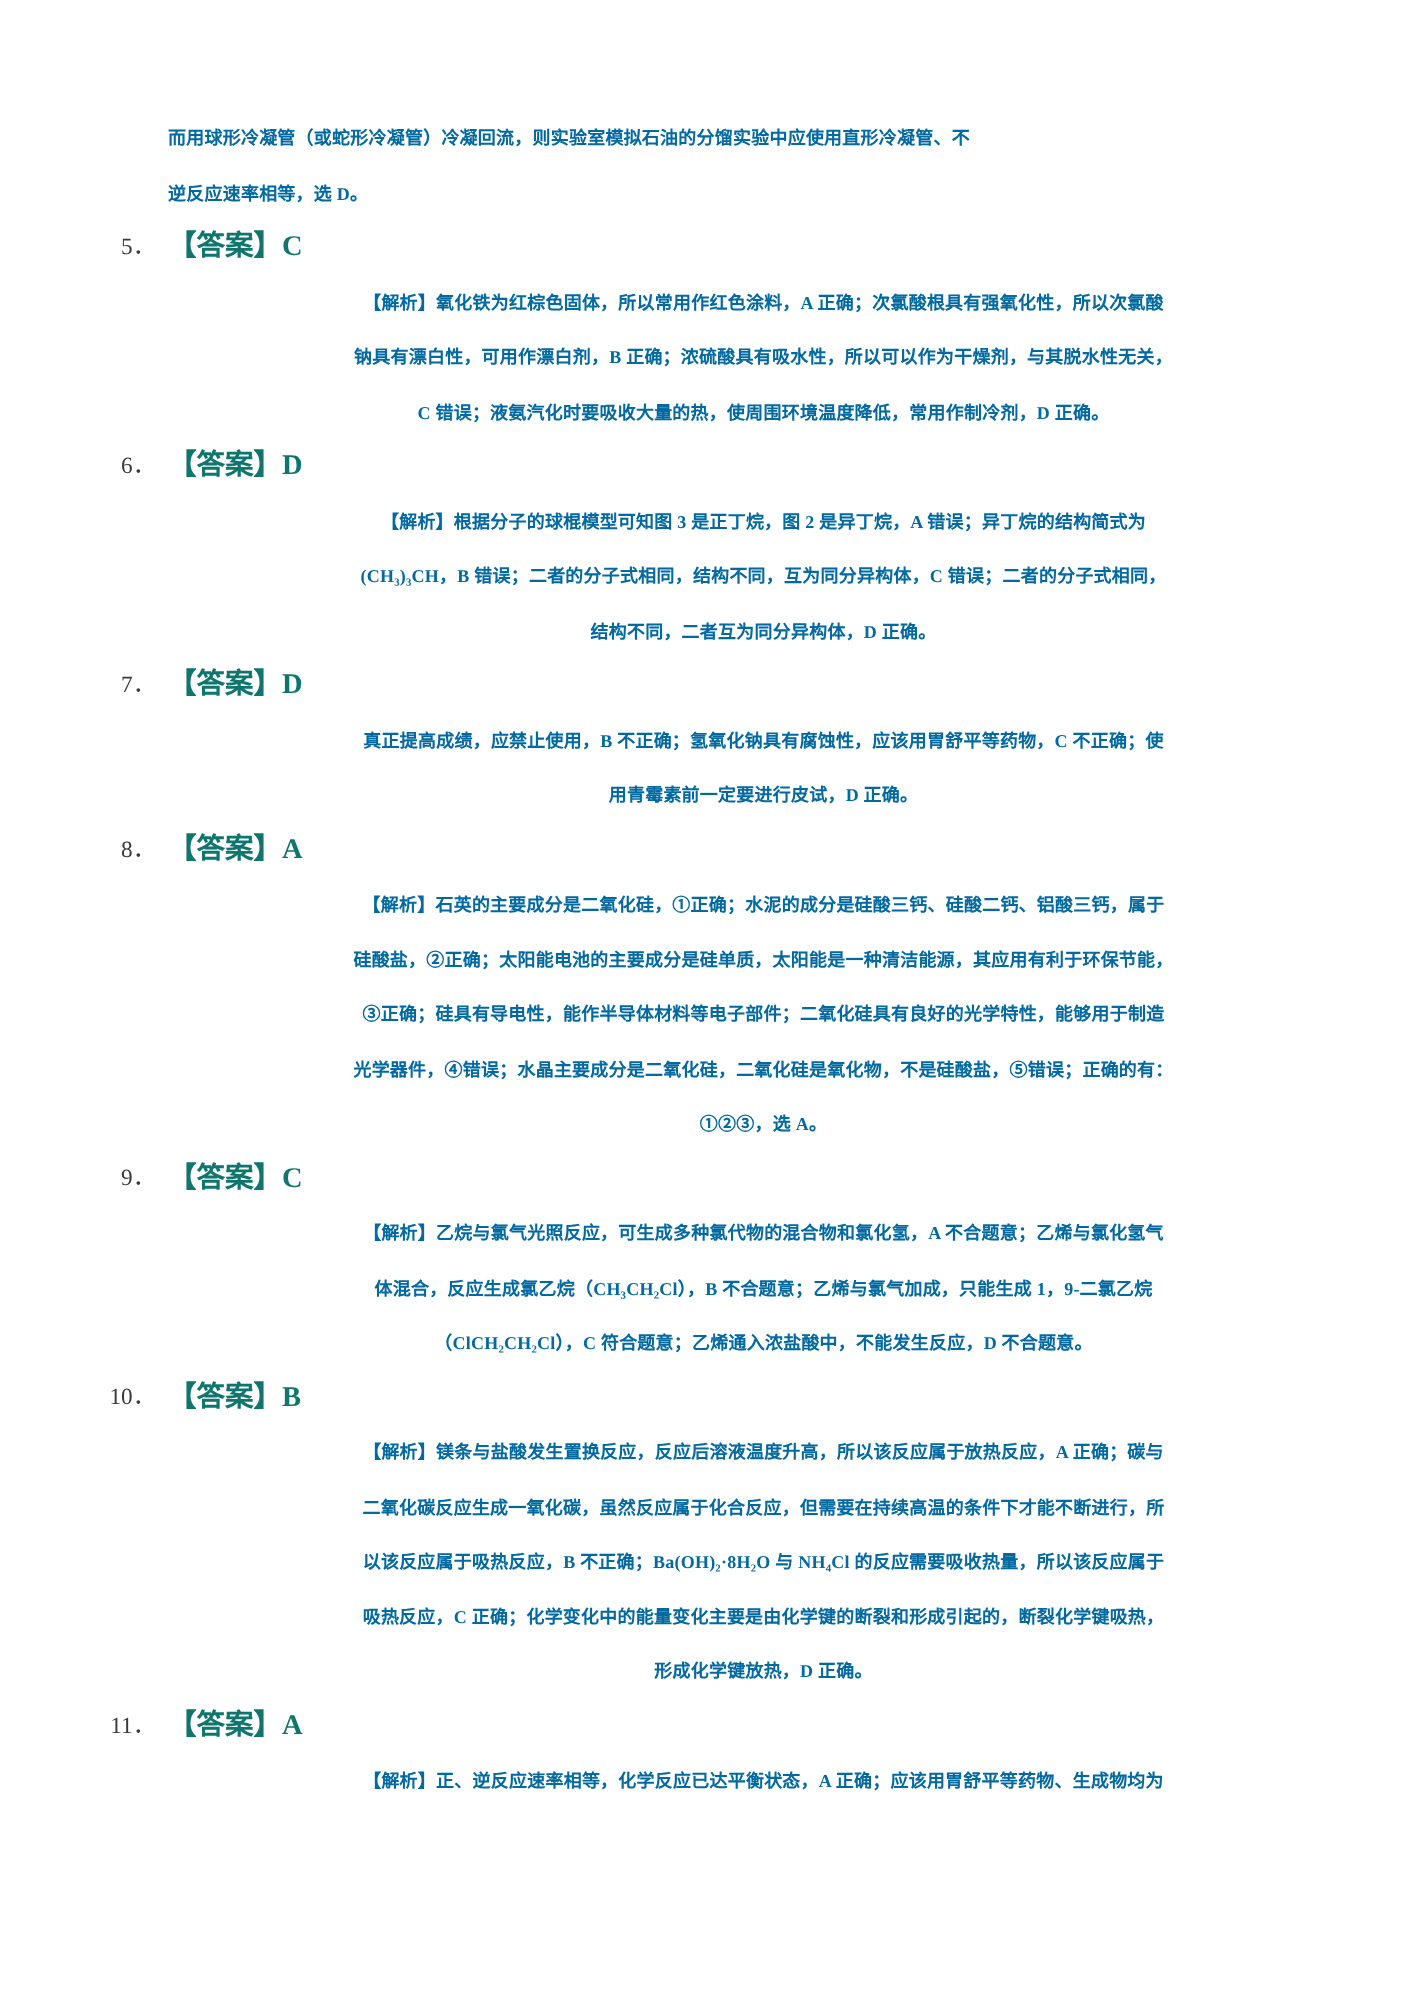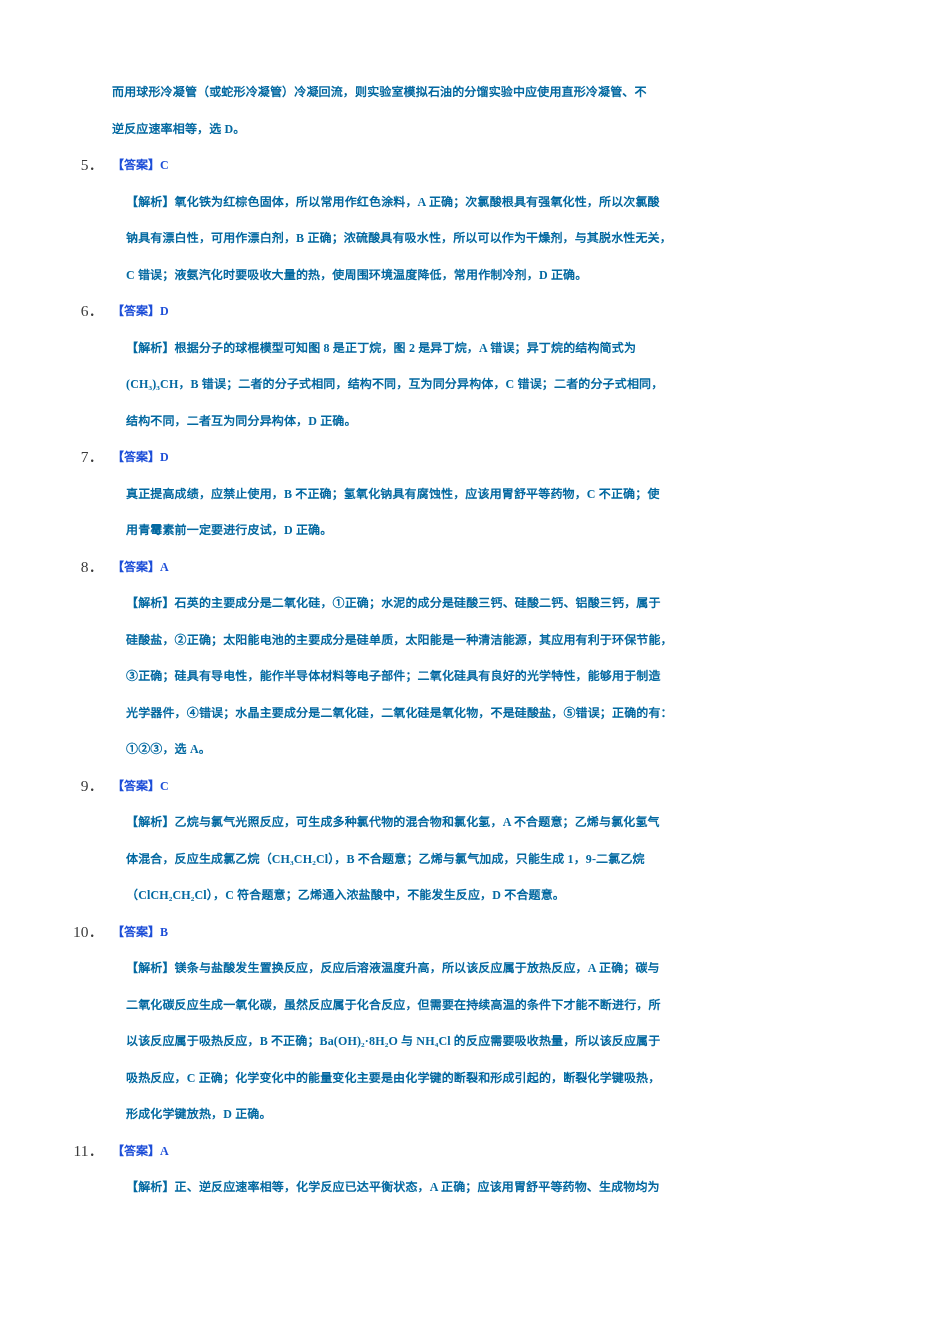--- a/index.html
+++ b/index.html
@@ -50,30 +50,31 @@
     top: 0;
     width: 34px;
     text-align: right;
     color: #3a3a3a;
     font-weight: 400;
     font-size: 15.5px;
     line-height: 36.5px;
     font-family: "Liberation Serif", "DejaVu Serif", serif;
   }
   .answer-line {
-    font-size: 12px;
+    font-size: 19px;
     line-height: 36.5px;
     font-weight: 700;
-    color: #1d4ed8;
+    color: #0f766e;
     white-space: nowrap;
   }
   .explain {
     margin: 0;
     padding-left: 14px;
     width: 766px;
+    text-align: center;
   }
   .explain .line {
     padding-left: 0;
   }
   .brk { font-weight: 700; }
 </style>
 </head>
 <body>
 
 <div class="page">
@@ -90,21 +91,21 @@
       <div class="line"><span class="brk">【解析】</span><span>氧化铁为红棕色固体，所以常用作红色涂料，A 正确；次氯酸根具有强氧化性，所以次氯酸</span></div>
       <div class="line">钠具有漂白性，可用作漂白剂，B 正确；浓硫酸具有吸水性，所以可以作为干燥剂，与其脱水性无关，</div>
       <div class="line">C 错误；液氨汽化时要吸收大量的热，使周围环境温度降低，常用作制冷剂，D 正确。</div>
     </div>
   </div>
 
   <div class="item">
     <span class="item-num">6．</span>
     <div class="answer-line"><span class="brk">【答案】</span><span>D</span></div>
     <div class="explain">
-      <div class="line"><span class="brk">【解析】</span><span>根据分子的球棍模型可知图 8 是正丁烷，图 2 是异丁烷，A 错误；异丁烷的结构简式为</span></div>
+      <div class="line"><span class="brk">【解析】</span><span>根据分子的球棍模型可知图 3 是正丁烷，图 2 是异丁烷，A 错误；异丁烷的结构简式为</span></div>
       <div class="line">(CH₃)₃CH，B 错误；二者的分子式相同，结构不同，互为同分异构体，C 错误；二者的分子式相同，</div>
       <div class="line">结构不同，二者互为同分异构体，D 正确。</div>
     </div>
   </div>
 
   <div class="item">
     <span class="item-num">7．</span>
     <div class="answer-line"><span class="brk">【答案】</span><span>D</span></div>
     <div class="explain">
       <div class="line">真正提高成绩，应禁止使用，B 不正确；氢氧化钠具有腐蚀性，应该用胃舒平等药物，C 不正确；使</div>

